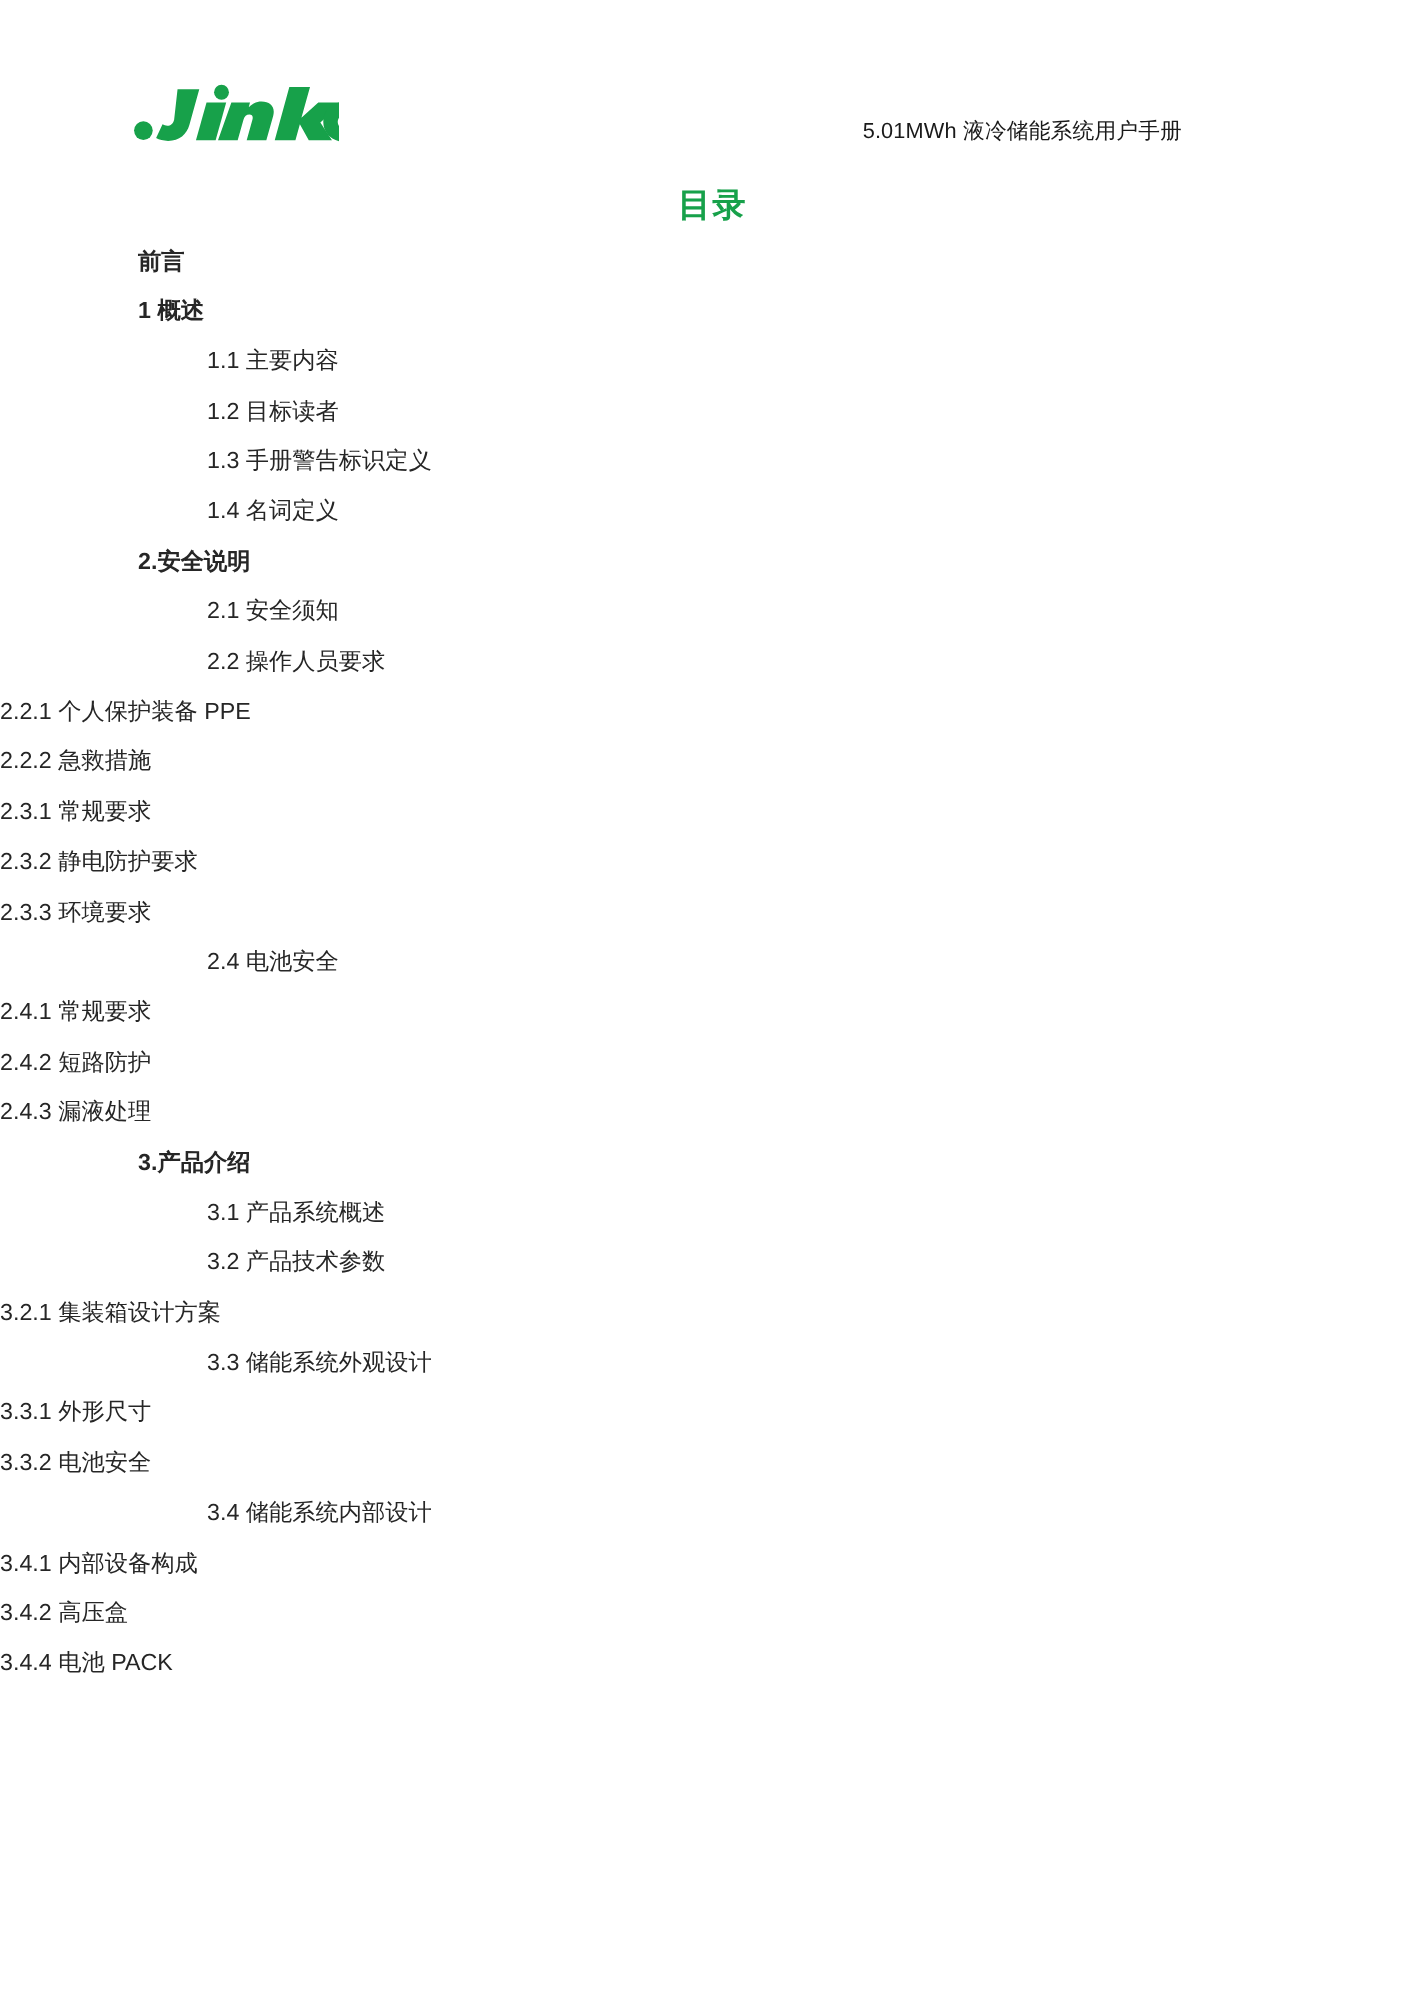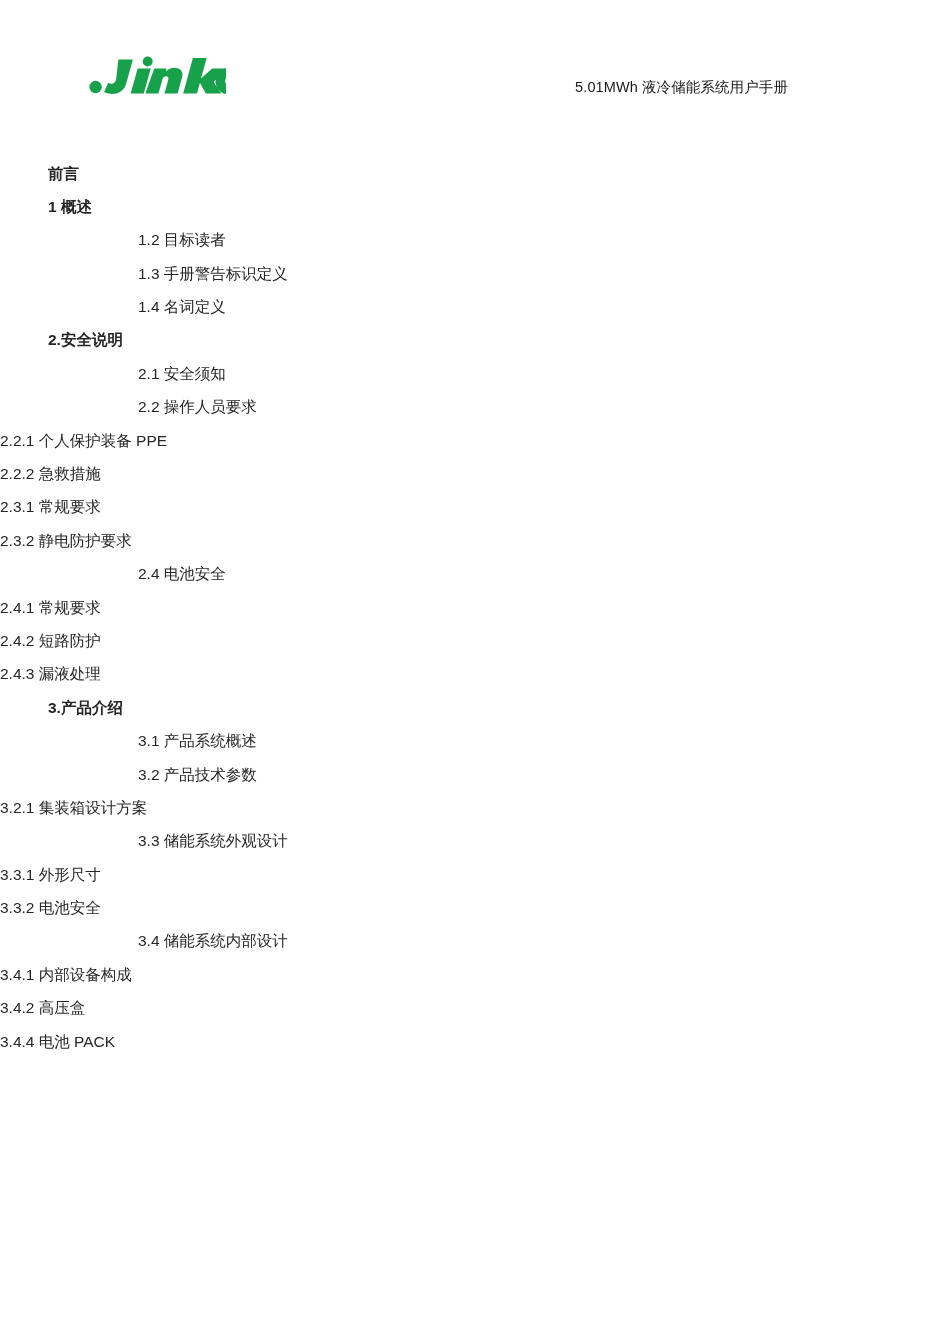--- a/index.html
+++ b/index.html
@@ -103,21 +103,21 @@
     line-height: 1;
   }
   .toc-row .page {
     flex: 0 0 auto;
     padding-left: 1px;
     text-align: right;
     color: #262626;
   }
 
   
-  .lvl1 { padding-left: 48px; font-weight: bold; gap: 10px; }
+  .lvl1 { padding-left: 92px; font-weight: bold; gap: 10px; }
   .lvl1 .page { font-weight: bold; }
   .lvl1 .leader::after { font-weight: bold; color: #1f1f1f; letter-spacing: 0.85px; }
 
   .lvl2 { padding-left: 138px; font-weight: normal; }
   .lvl3 { font-weight: normal; }
 </style>
 </head>
 <body>
 
 <div class="page">
@@ -149,33 +149,39 @@
         <path d="M206 16.2 c12.4 0 20.6 8.2 20.6 19.2 c0 11.2 -8.6 19.4 -21.2 19.4
                  c-12.4 0 -20.6 -8.2 -20.6 -19.2 c0 -11.2 8.6 -19.4 21.2 -19.4 z
                  M205.6 28.8 c-4 0 -6.8 2.8 -6.8 6.8 c0 3.8 2.6 6.4 6.4 6.4 c4 0 6.8 -2.8 6.8 -6.8
                  c0 -3.8 -2.6 -6.4 -6.4 -6.4 z"></path>
       </g>
     </svg>
 
     <div class="header-title">5.01MWh 液冷储能系统用户手册</div>
   </div>
 
+  <div class="toc-title">目录</div>
 
   <div class="toc">
       <div class="toc-row lvl1">
         <span class="label">前言</span>
         <span class="leader"></span>
         <span class="page">1</span>
       </div>
       <div class="toc-row lvl1">
         <span class="label">1 概述</span>
         <span class="leader"></span>
         <span class="page">2</span>
       </div>
       <div class="toc-row lvl2">
+        <span class="label">1.1 主要内容</span>
+        <span class="leader"></span>
+        <span class="page">2</span>
+      </div>
+      <div class="toc-row lvl2">
         <span class="label">1.2 目标读者</span>
         <span class="leader"></span>
         <span class="page">2</span>
       </div>
       <div class="toc-row lvl2">
         <span class="label">1.3 手册警告标识定义</span>
         <span class="leader"></span>
         <span class="page">2</span>
       </div>
       <div class="toc-row lvl2">
@@ -211,20 +217,25 @@
       <div class="toc-row lvl3">
         <span class="label">2.3.1  常规要求</span>
         <span class="leader"></span>
         <span class="page">7</span>
       </div>
       <div class="toc-row lvl3">
         <span class="label">2.3.2 静电防护要求</span>
         <span class="leader"></span>
         <span class="page">8</span>
       </div>
+      <div class="toc-row lvl3">
+        <span class="label">2.3.3 环境要求</span>
+        <span class="leader"></span>
+        <span class="page">8</span>
+      </div>
       <div class="toc-row lvl2">
         <span class="label">2.4  电池安全</span>
         <span class="leader"></span>
         <span class="page">9</span>
       </div>
       <div class="toc-row lvl3">
         <span class="label">2.4.1  常规要求</span>
         <span class="leader"></span>
         <span class="page">10</span>
       </div>

